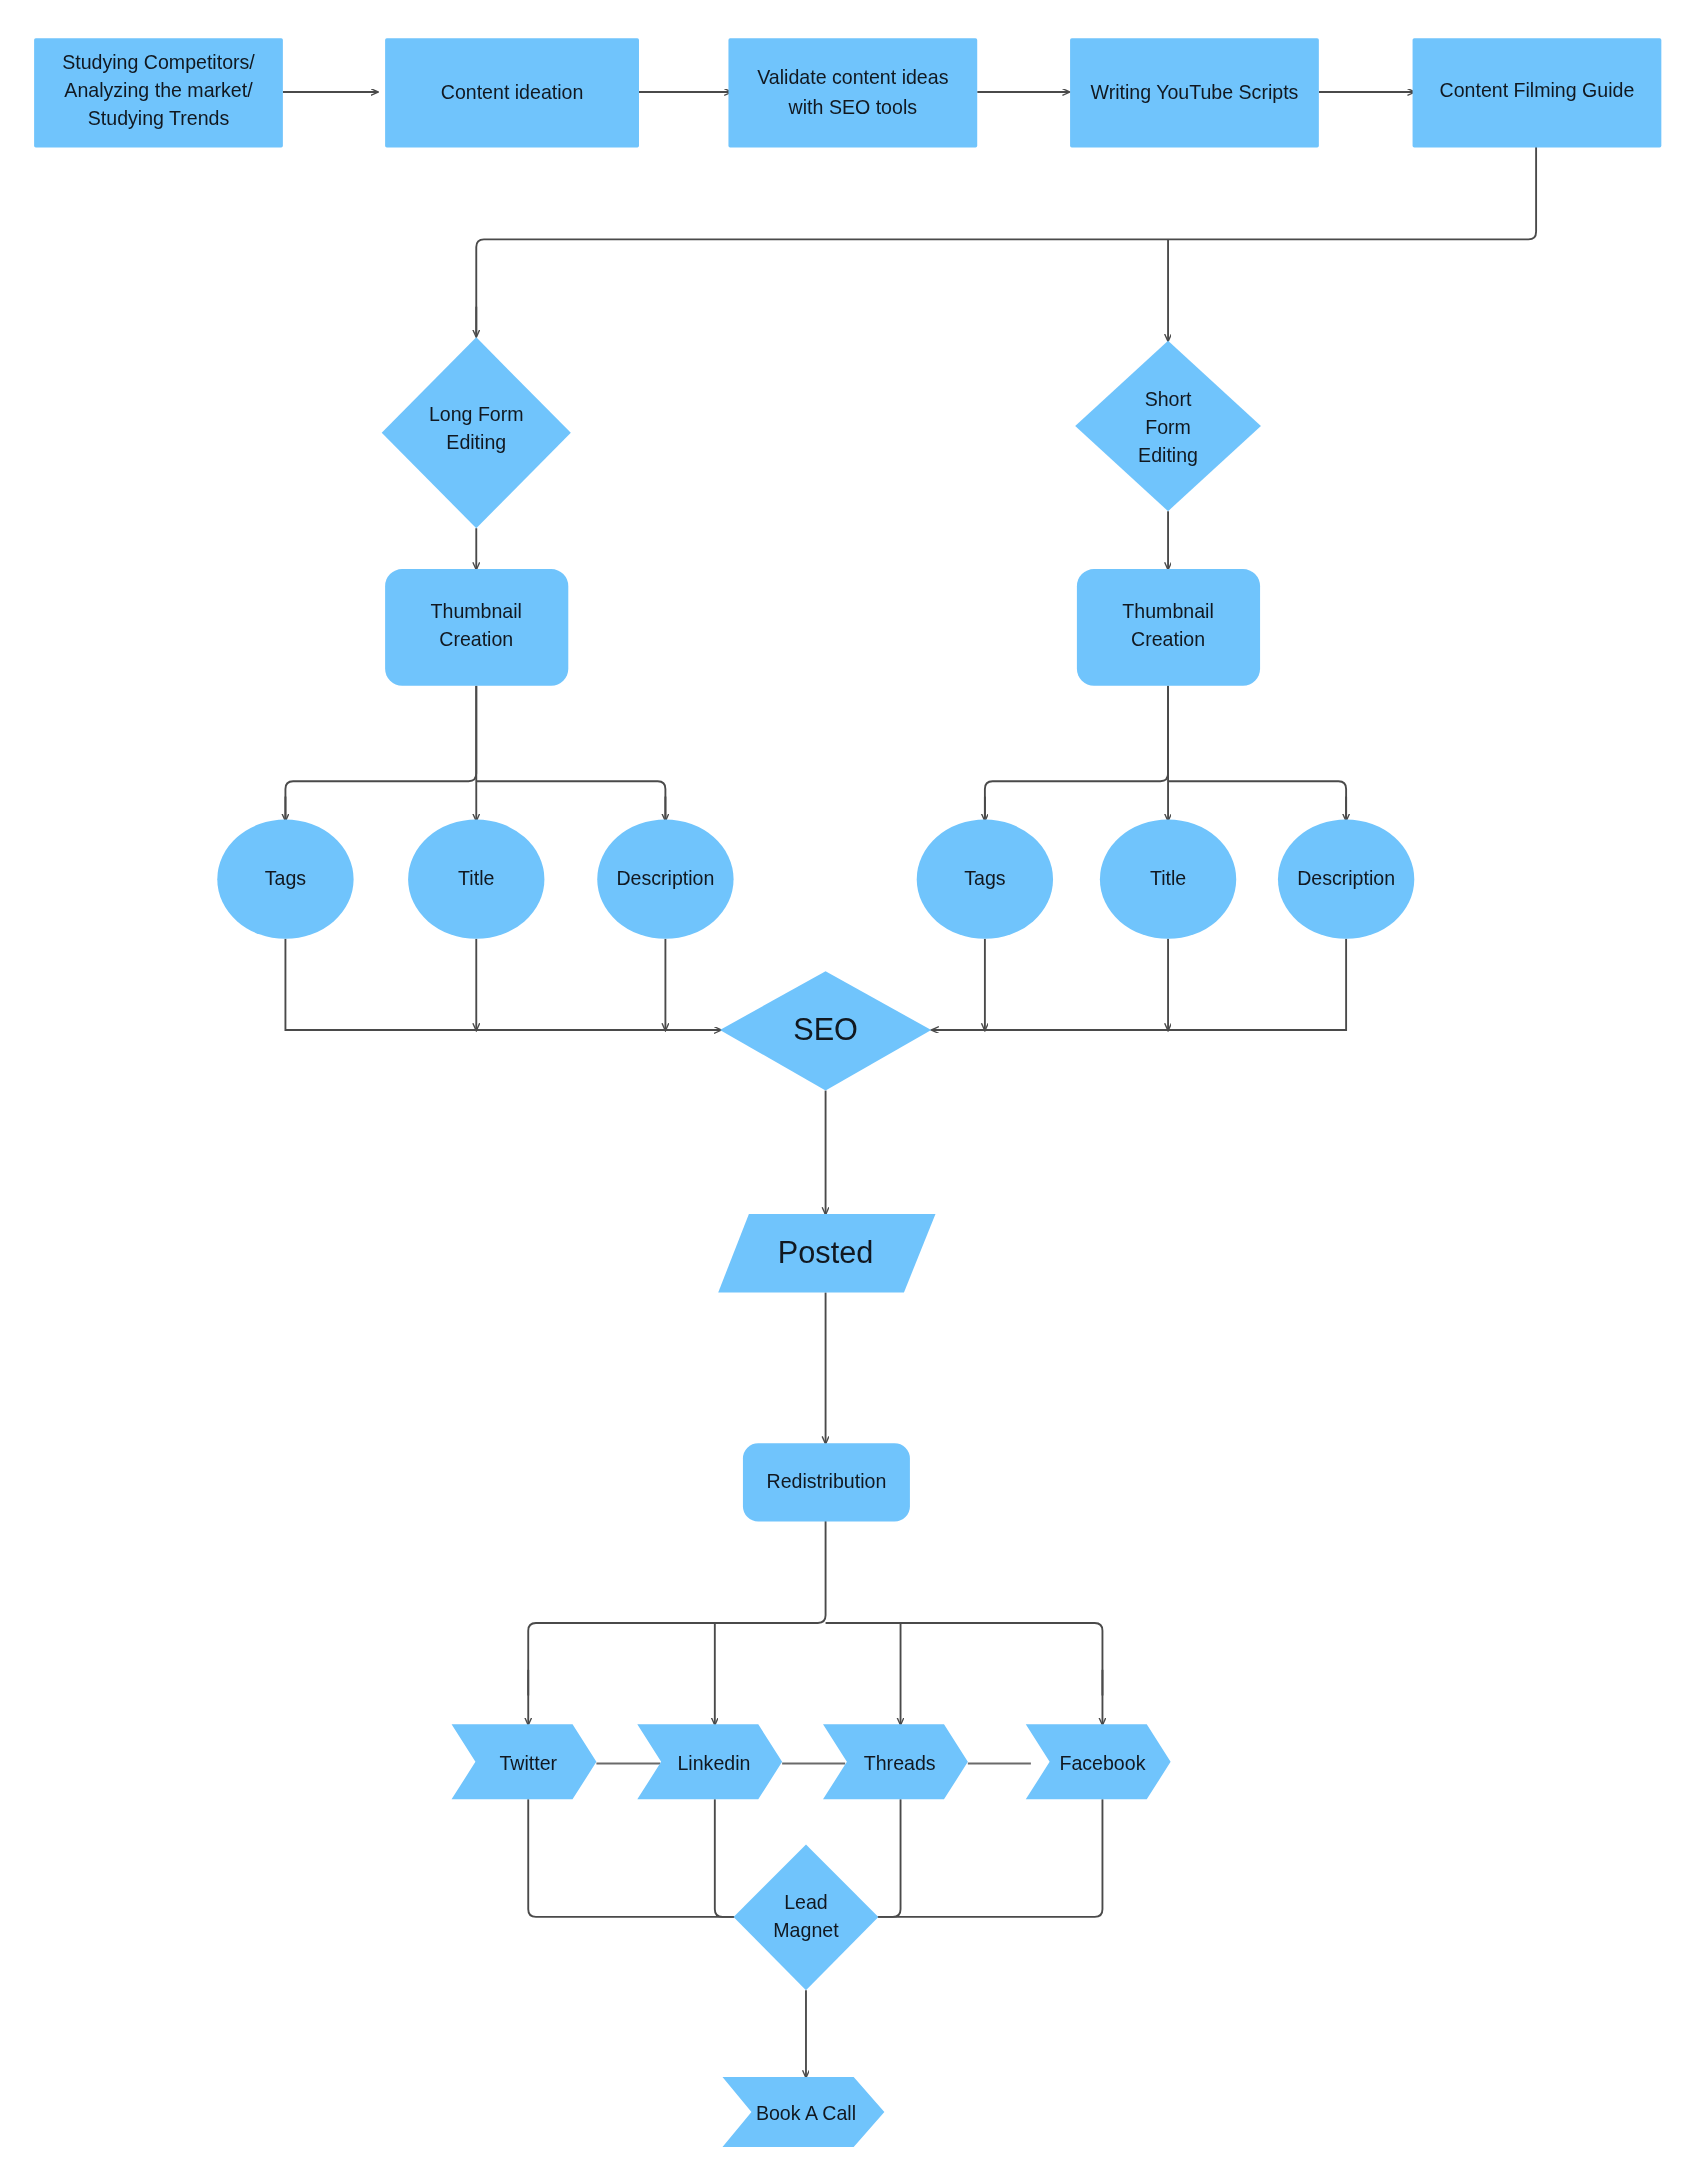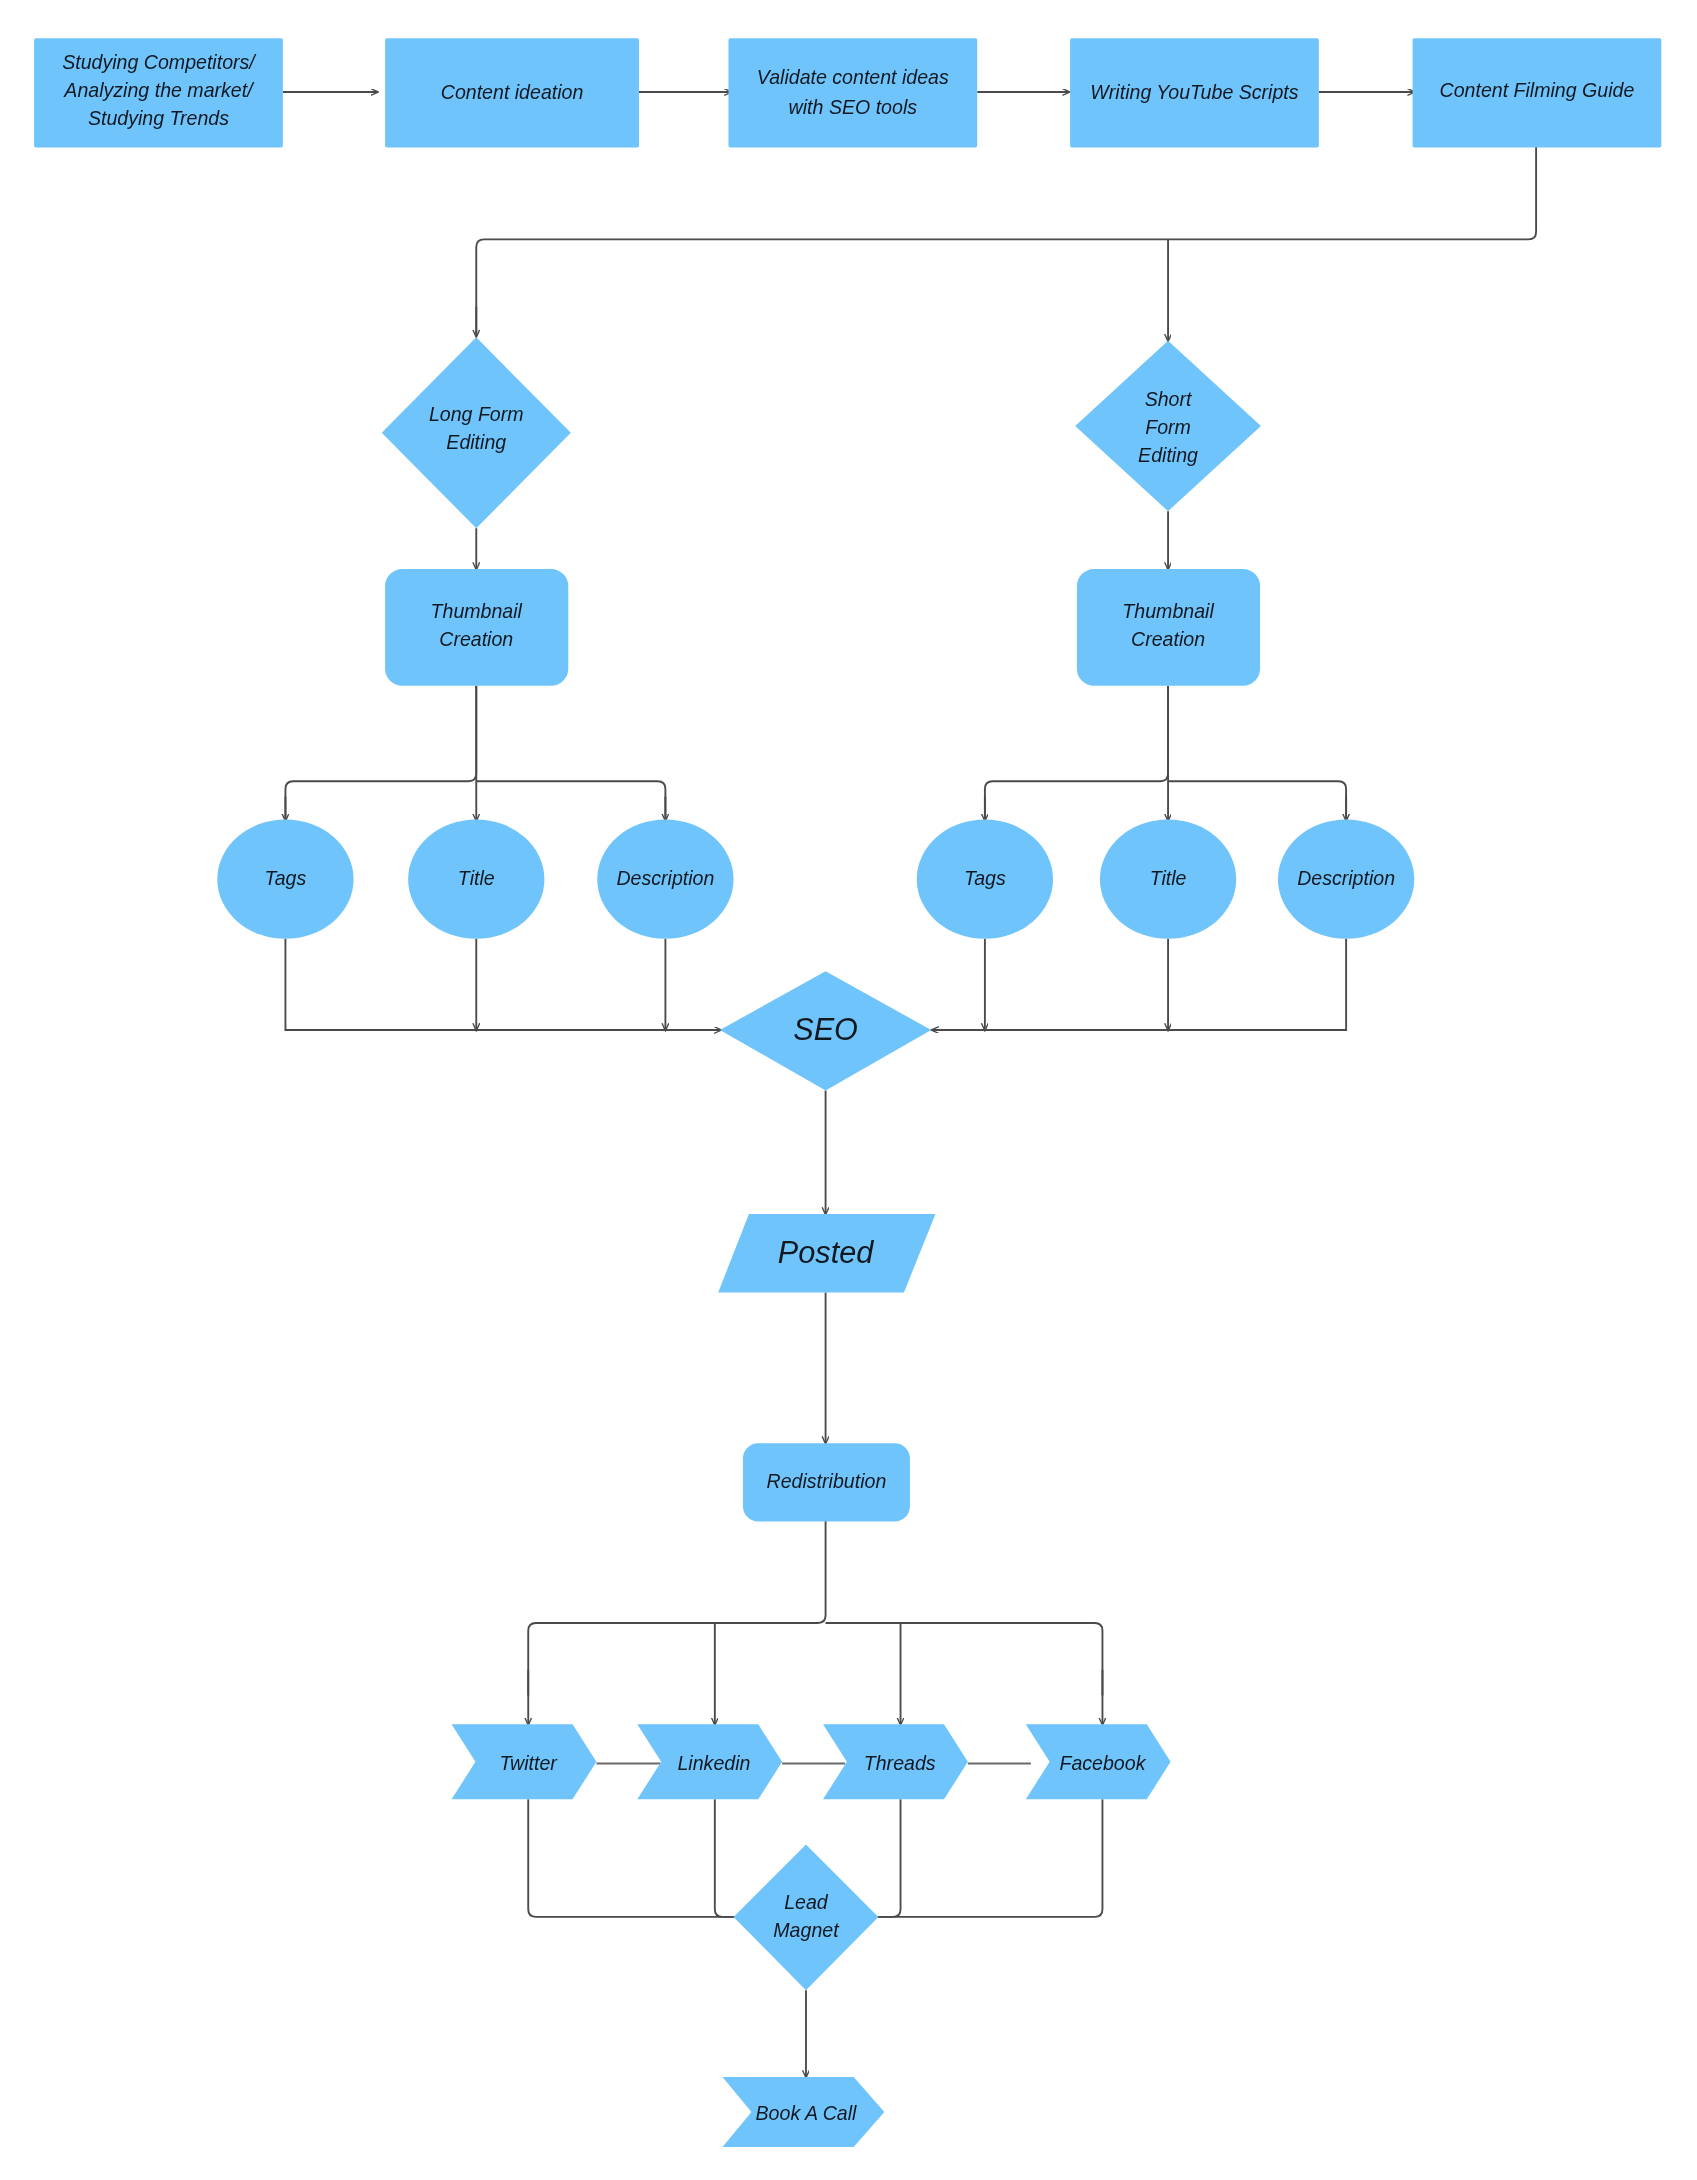--- a/index.html
+++ b/index.html
@@ -9,21 +9,20 @@
   }
   body {
     font-family: "Liberation Sans", sans-serif;
   }
   #canvas-wrap {
     position: relative;
     width: 1698px;
     height: 2181px;
     background: #ffffff;
     overflow: hidden;
-    font-style: italic;
   }
   svg#flow {
     display: block;
     width: 1698px;
     height: 2181px;
   }
   .shape {
     fill: #70C4FC;
     stroke: none;
   }

